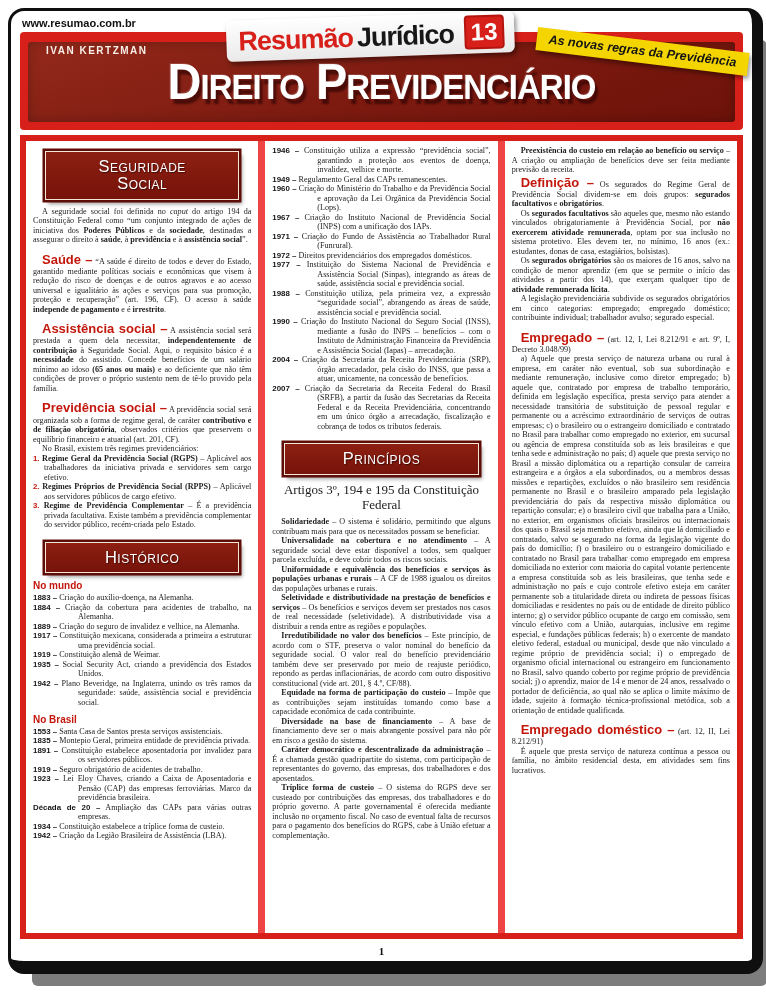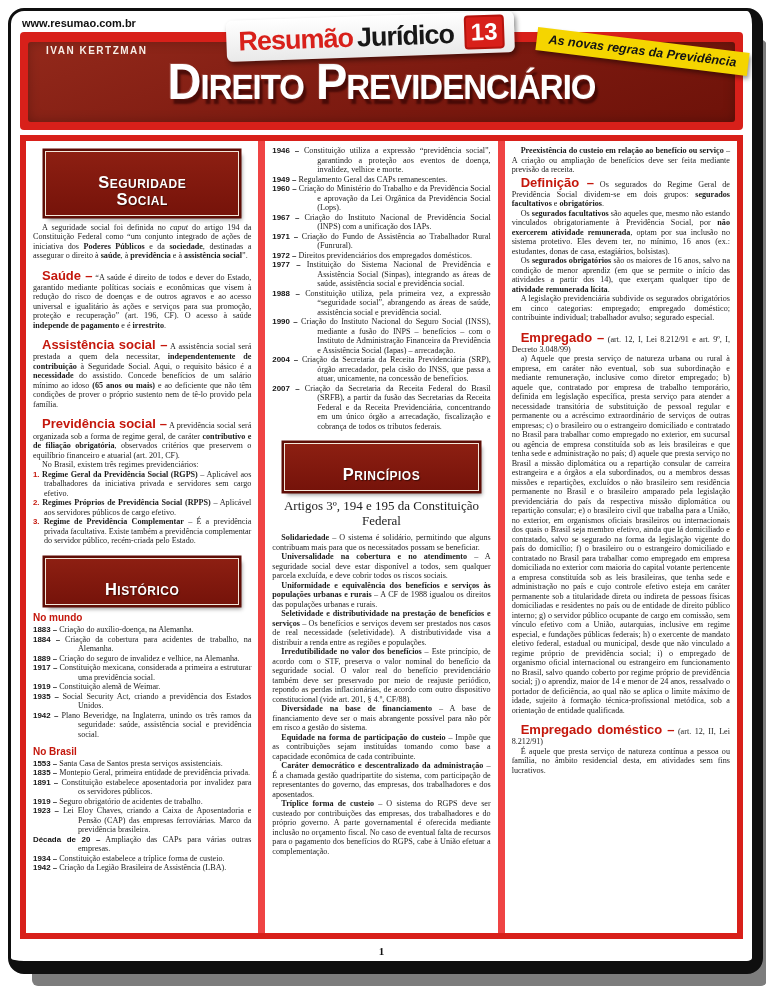--- a/index.html
+++ b/index.html
@@ -31,22 +31,22 @@
           font-family:"Liberation Sans",sans-serif;font-weight:bold;font-style:italic;font-size:12.5px;
           padding:4px 12px 5px;box-shadow:2px 3px 4px rgba(0,0,0,.4);white-space:nowrap;}
   
   .content{margin-top:5px;border:6px solid #d8201a;height:792px;display:flex;background:#fff;}
   .col{flex:1 1 0;padding:5px 7px 4px;overflow:hidden;border-right:7px solid #ef4444;}
   .col:last-child{border-right:none;}
   .col, .col p{font-size:8.15px;line-height:1.165;color:#1c1c1c;text-align:justify;}
   p.para{margin:0;text-indent:9px;}
   .gap{margin-top:7px !important;}
   .secbox{margin:5px 12px 7px;background:linear-gradient(#8d1f12,#76130a);color:#fff;text-align:center;
-          font-family:"Liberation Sans",sans-serif;font-weight:bold;font-variant:small-caps;
-          font-size:16.5px;line-height:1.02;padding:22px 2px 7px;white-space:pre-line;
+          font-family:"Liberation Sans",sans-serif;font-weight:normal;font-variant:small-caps;
+          font-size:16.5px;line-height:1.02;padding:6px 2px 7px;white-space:pre-line;
           border:1.5px solid #f3e7da;box-shadow:0 0 0 2.5px #5e0d06, 3px 4px 4px rgba(0,0,0,.4);
           text-shadow:1px 1px 1px rgba(0,0,0,.5);letter-spacing:.5px;}
   .gapbig{margin-top:12px;}
   b.rl{font-family:"Liberation Sans",sans-serif;color:#c4170c;font-size:13px;}
   .grouplabel{font-family:"Liberation Sans",sans-serif;font-weight:bold;color:#c4170c;font-size:10px;margin:2px 0 1px;}
   .hitem{padding-left:45px;text-indent:-45px;margin:0;}
   .hitem .yr{font-family:"Liberation Sans",sans-serif;font-weight:bold;font-size:7.9px;color:#141414;}
   .numitem{padding-left:11px;text-indent:-11px;}
   .numitem .no{font-family:"Liberation Sans",sans-serif;font-weight:bold;color:#c4170c;font-size:7.8px;}
   .subtitle{text-align:center;font-size:13px;margin:1px 0 5px;text-indent:0;}
@@ -160,23 +160,23 @@
           <p class="para"><b>Solidariedade</b> – O sistema é solidário, permitindo que alguns contribuam mais para que os necessitados possam se beneficiar.</p>
 
           <p class="para"><b>Universalidade na cobertura e no atendimento</b> – A seguridade social deve estar disponível a todos, sem qualquer parcela excluída, e deve cobrir todos os riscos sociais.</p>
 
           <p class="para"><b>Uniformidade e equivalência dos benefícios e serviços às populações urbanas e rurais</b> – A CF de 1988 igualou os direitos das populações urbanas e rurais.</p>
 
           <p class="para"><b>Seletividade e distributividade na prestação de benefícios e serviços</b> – Os benefícios e serviços devem ser prestados nos casos de real necessidade (seletividade). A distributividade visa a distribuir a renda entre as regiões e populações.</p>
 
           <p class="para"><b>Irredutibilidade no valor dos benefícios</b> – Este princípio, de acordo com o STF, preserva o valor nominal do benefício da seguridade social. O valor real do benefício previdenciário também deve ser preservado por meio de reajuste periódico, repondo as perdas inflacionárias, de acordo com outro dispositivo constitucional (vide art. 201, § 4.º, CF/88).</p>
 
+          <p class="para"><b>Equidade na forma de participação do custeio</b> – Impõe que as contribuições sejam instituídas tomando como base a capacidade econômica de cada contribuinte.</p>
+
           <p class="para"><b>Diversidade na base de financiamento</b> – A base de financiamento deve ser o mais abrangente possível para não pôr em risco a gestão do sistema.</p>
-
-          <p class="para"><b>Equidade na forma de participação do custeio</b> – Impõe que as contribuições sejam instituídas tomando como base a capacidade econômica de cada contribuinte.</p>
 
           <p class="para"><b>Caráter democrático e descentralizado da administração</b> – É a chamada gestão quadripartite do sistema, com participação de representantes do governo, das empresas, dos trabalhadores e dos aposentados.</p>
 
           <p class="para"><b>Tríplice forma de custeio</b> – O sistema do RGPS deve ser custeado por contribuições das empresas, dos trabalhadores e do próprio governo. A parte governamental é oferecida mediante inclusão no orçamento fiscal. No caso de eventual falta de recursos para o pagamento dos benefícios do RGPS, cabe à União efetuar a complementação.</p>
         </div>
     </div>
 
     <div class="col">
       <p class="para"><b>Preexistência do custeio em relação ao benefício ou serviço</b> – A criação ou ampliação de benefícios deve ser feita mediante previsão da receita.</p>
       <p class="para"><b class="rl">Definição –</b> Os segurados do Regime Geral de Previdência Social dividem-se em dois grupos: <b>segurados facultativos</b> e <b>obrigatórios</b>.</p>

